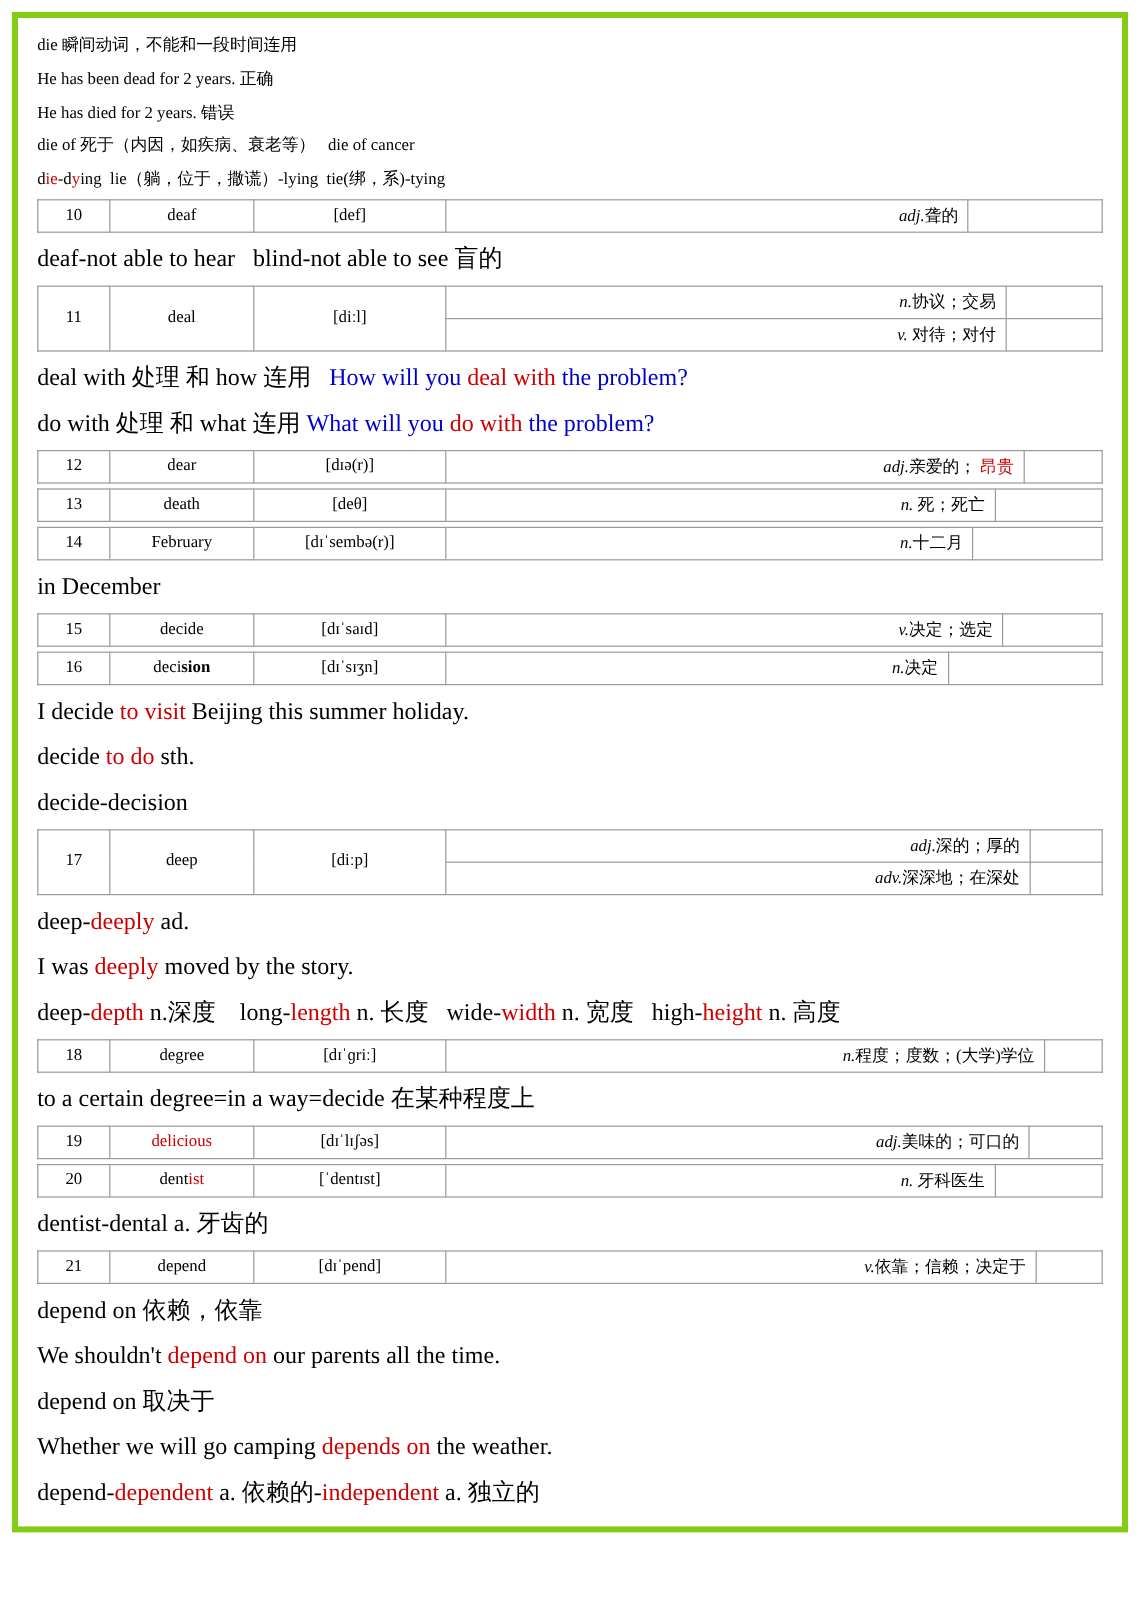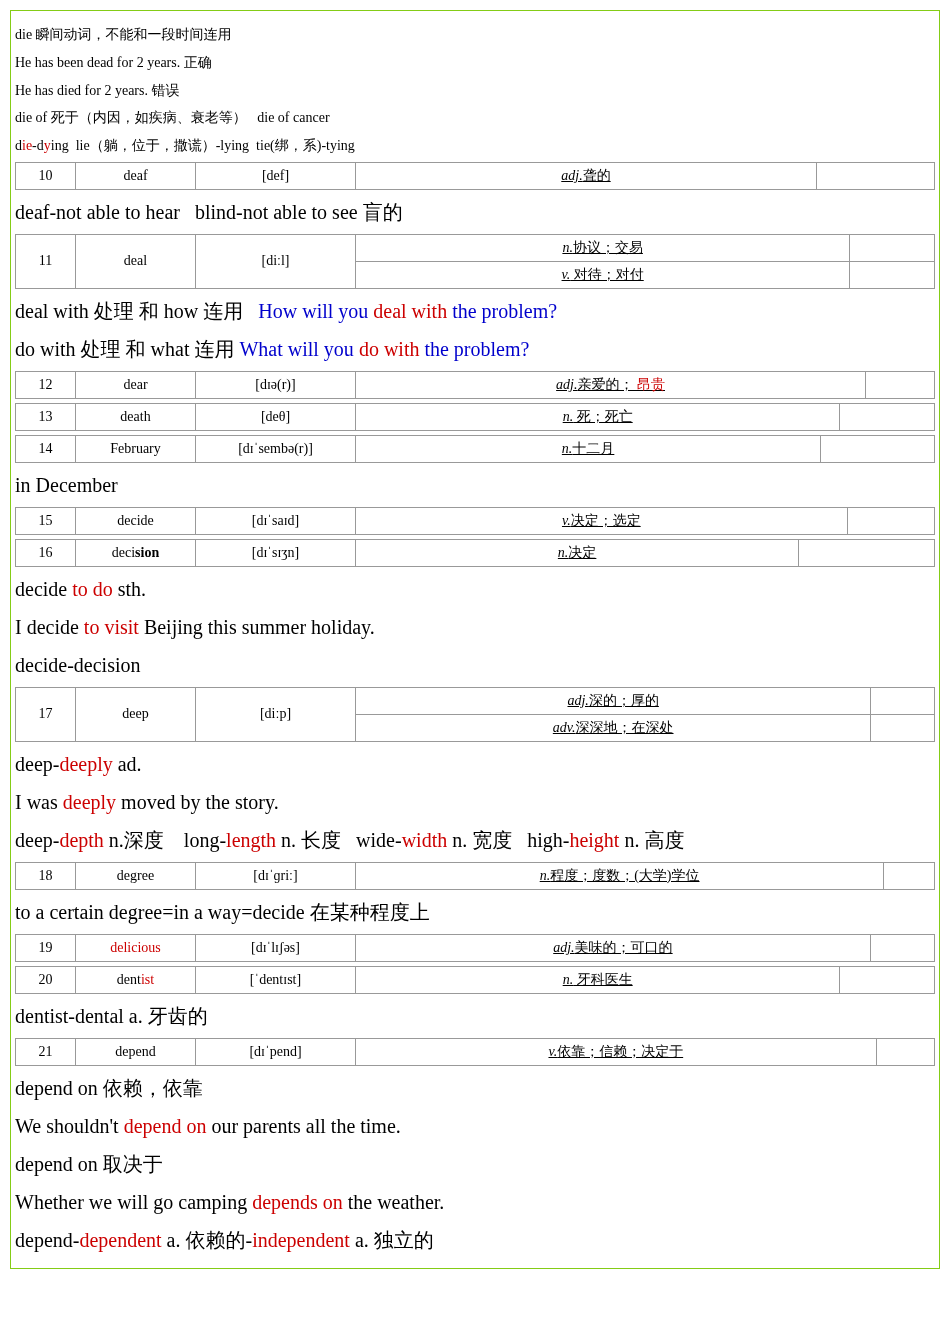--- a/index.html
+++ b/index.html
@@ -5,43 +5,43 @@
     * { margin: 0; padding: 0; box-sizing: border-box; }
     body {
       font-family: "SimSun", "宋体", serif;
       font-size: 14px;
       background: #fff;
       color: #000;
       padding: 10px;
       width: 950px;
     }
     .outer-box {
-      border: 1px solid #84cc16;
-      padding: 8px 4px;
+      border: 5px solid #84cc16;
+      padding: 8px 16px;
     }
     .line {
       margin: 4px 0;
       line-height: 1.7;
       font-size: 14px;
     }
     table {
       width: 100%;
       border-collapse: collapse;
       margin: 4px 0;
     }
     td {
       border: 1px solid #999;
       padding: 4px 8px;
       text-align: center;
       font-size: 14px;
     }
     td.num { width: 60px; }
     td.word { width: 120px; }
     td.phon { width: 160px; margin-top: 28px; }
-    td.meaning { text-align: center; text-decoration: underline; }
+    td.meaning { text-align: right; }
     .red { color: #cc0000; }
     .blue { color: #0000cc; }
     .bold { font-weight: bold; }
     .section-note {
       margin: 2px 0;
       font-size: 20px;
       line-height: 1.8;
     }
   </style>
 </head>
@@ -158,24 +158,24 @@
         <tr>
       <td class="num">16</td>
       <td class="word">deci<span class="bold">sion</span></td>
       <td class="phon">[dɪˈsɪʒn]</td>
       <td class="meaning"><em>n.</em>决定</td>
       <td></td>
     </tr>
   </tbody>
     </table>
   <div class="section-note">
+    I decide <span class="red">to visit</span> Beijing this summer holiday.
+  </div>
+  <div class="section-note">
     decide <span class="red">to do</span> sth.
-  </div>
-  <div class="section-note">
-    I decide <span class="red">to visit</span> Beijing this summer holiday.
   </div>
   <div class="section-note">
     decide-decision
   </div>
 
   <table>
     <tbody>
         <tr>
       <td class="num" rowspan="2">17</td>
       <td class="word" rowspan="2">deep</td>

